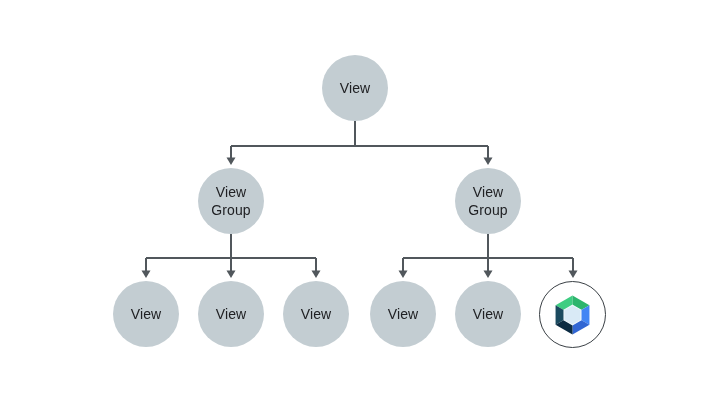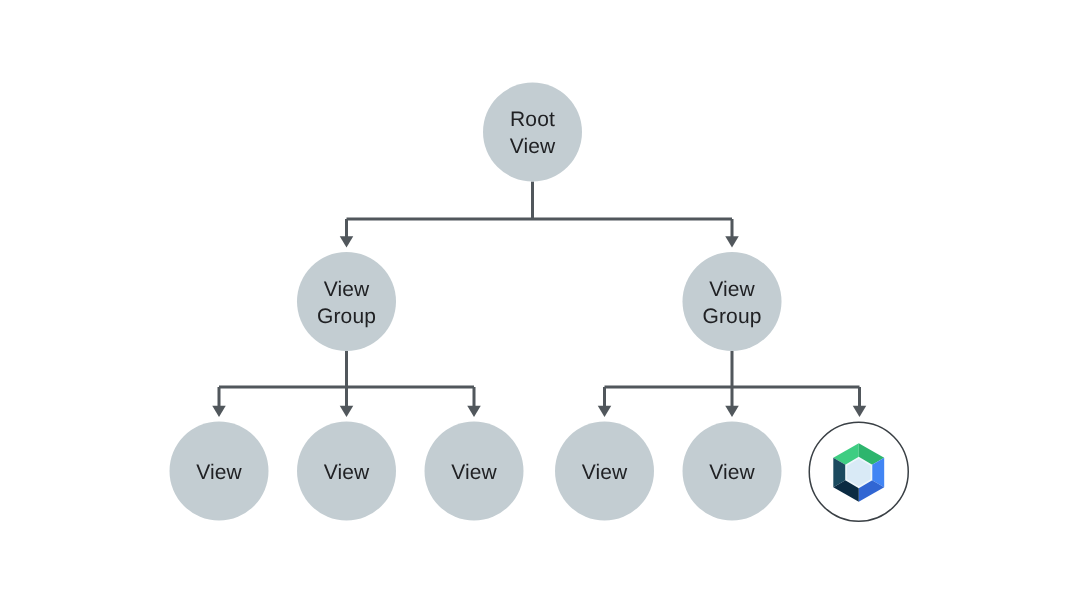--- a/index.html
+++ b/index.html
@@ -72,21 +72,20 @@
     <g>
       <path class="cpath" d="M488 234 V258 M403 258 H573 M403 258 V271 M488 258 V271 M573 258 V271" stroke="#51575c"></path>
       <polygon points="398.5,270.5 407.5,270.5 403,278" fill="#51575c"></polygon>
       <polygon points="483.5,270.5 492.5,270.5 488,278" fill="#51575c"></polygon>
       <polygon points="568.5,270.5 577.5,270.5 573,278" fill="#51575c"></polygon>
     </g>
   </svg>
 
   <div class="node node-root">
     <div class="lbl">
-      <div>Root</div>
       <div>View</div>
     </div>
   </div>
 
   <div class="node node-vgl">
     <div class="lbl">
       <div>View</div>
       <div>Group</div>
     </div>
   </div>

